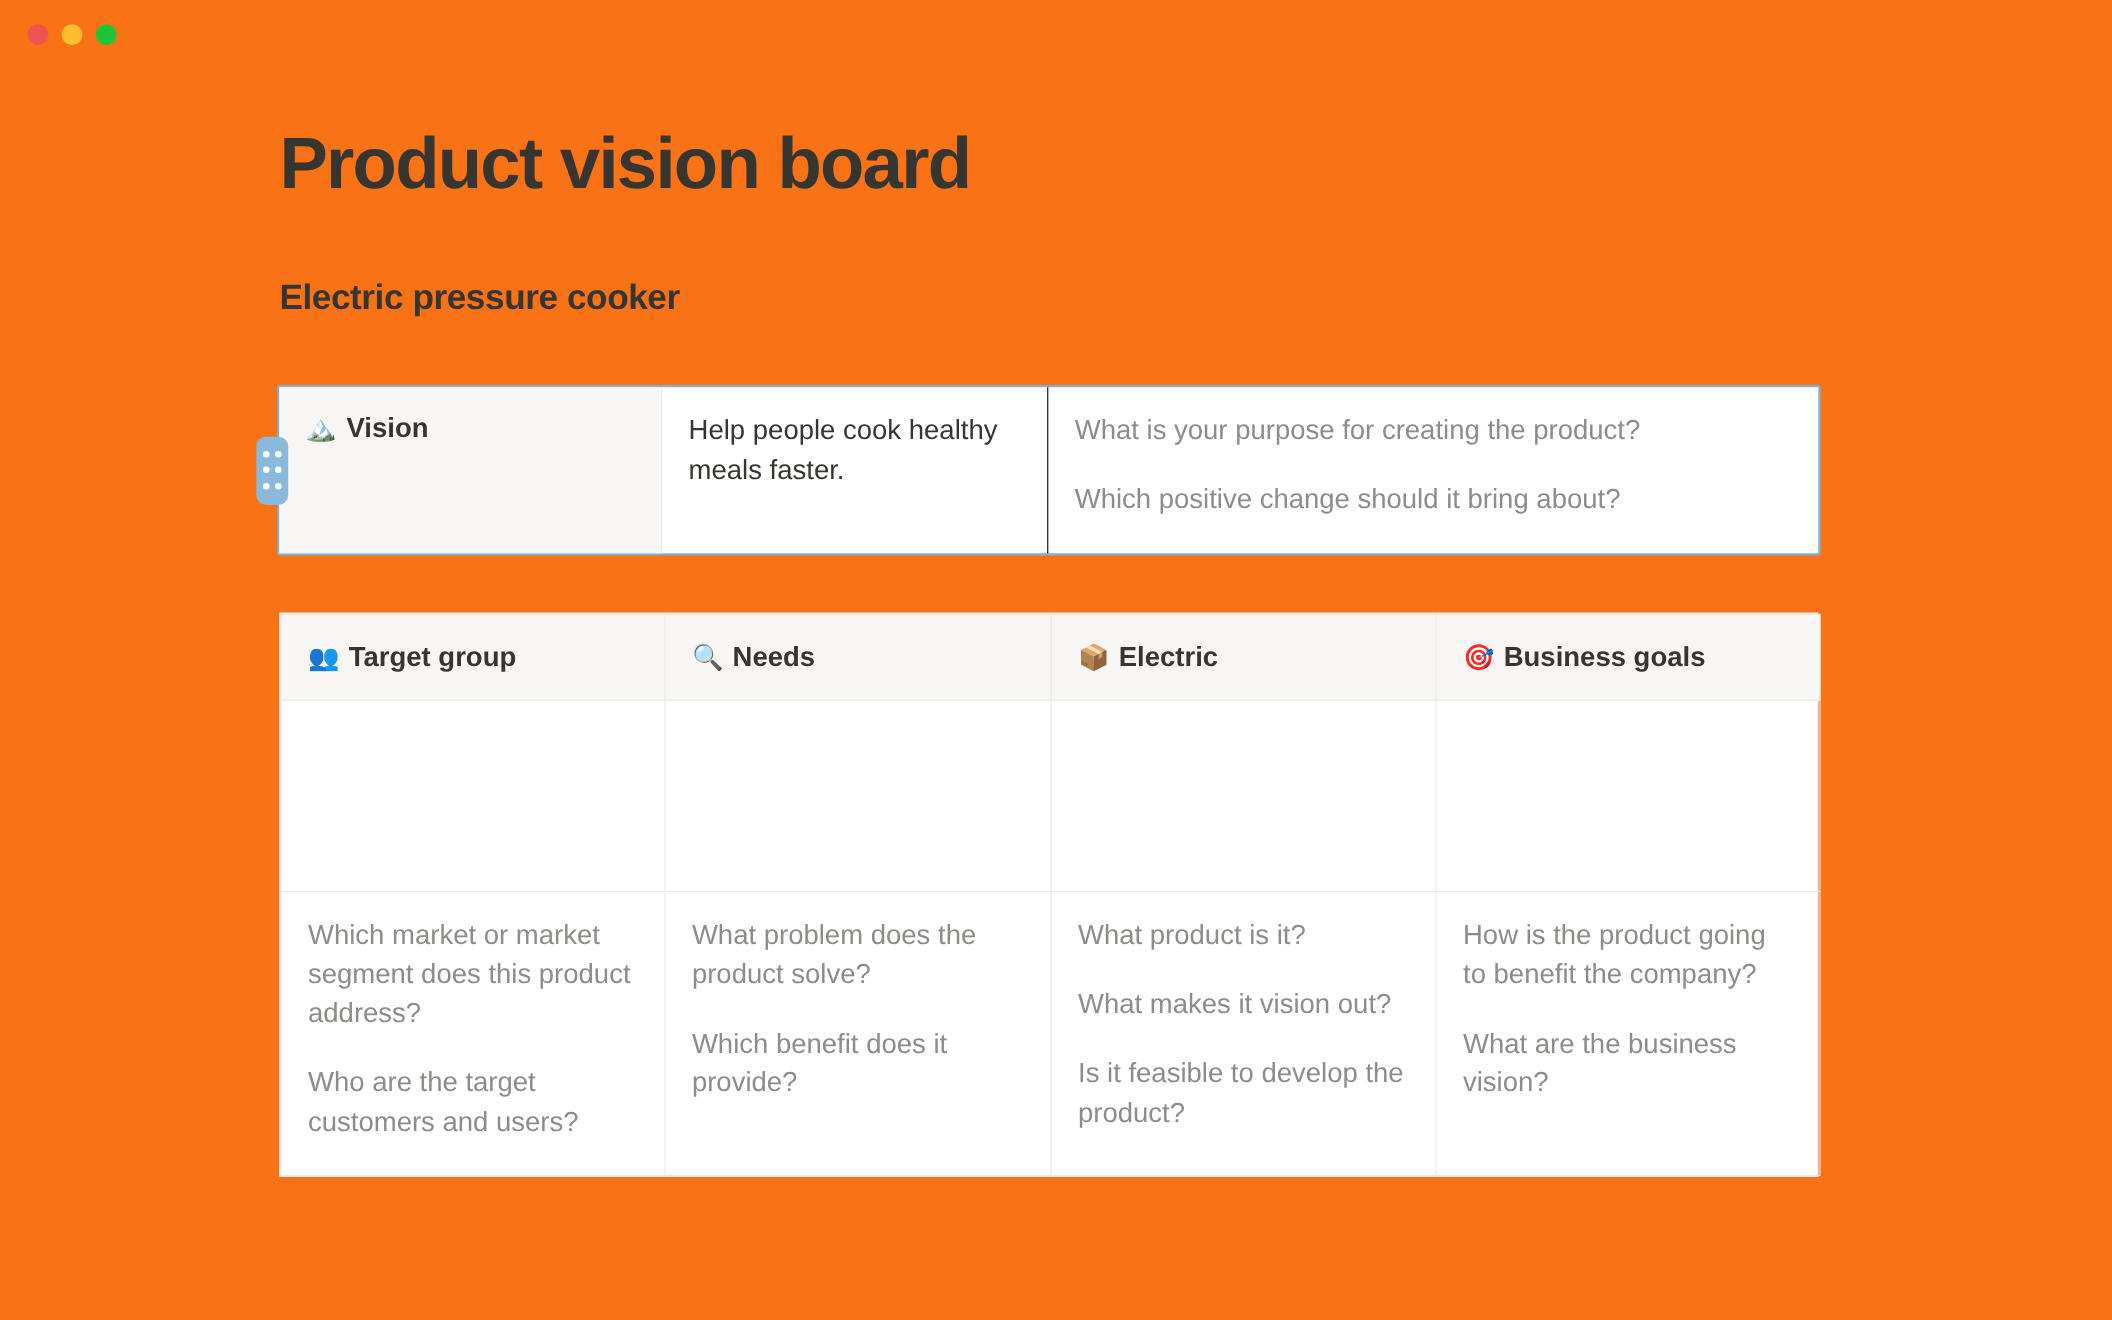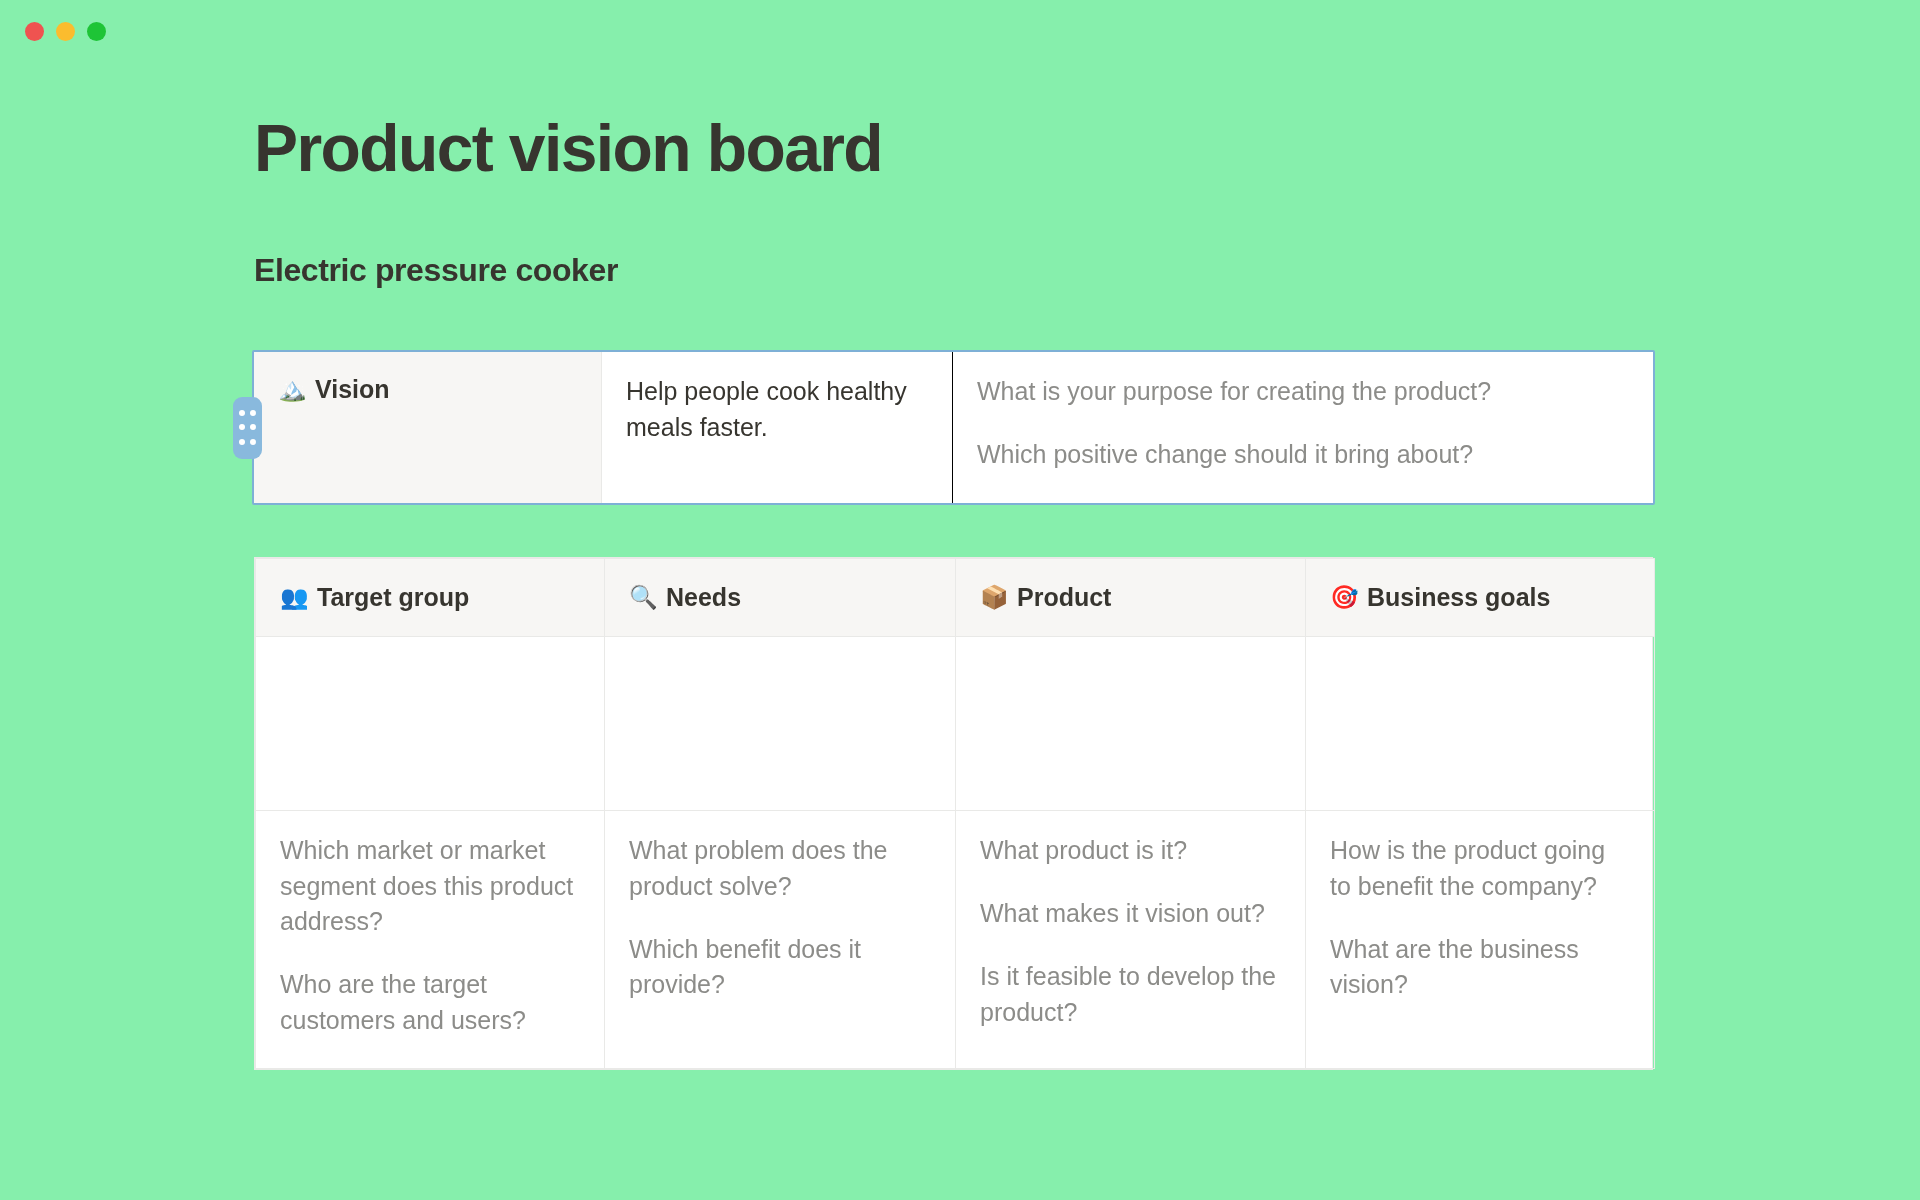--- a/index.html
+++ b/index.html
@@ -10,21 +10,21 @@
     height: 1200px;
     background: #ffffff;
     font-family: "Liberation Sans", sans-serif;
     overflow: hidden;
   }
 
   .window {
     position: relative;
     width: 1920px;
     height: 1200px;
-    background: #86efac;
+    background: #f97316;
   }
 
   
   .titlebar {
     position: absolute;
     top: 0; left: 0;
     width: 1920px;
     height: 62px;
     display: flex;
     align-items: center;
@@ -279,21 +279,21 @@
             </th>
             <th>
               <div class="row-label">
                 <span class="row-emoji">🔍</span>
                 <span>Needs</span>
               </div>
             </th>
             <th>
               <div class="row-label">
                 <span class="row-emoji">📦</span>
-                <span>Product</span>
+                <span>Electric</span>
               </div>
             </th>
             <th>
               <div class="row-label">
                 <span class="row-emoji">🎯</span>
                 <span>Business goals</span>
               </div>
             </th>
           </tr>
         </thead>

